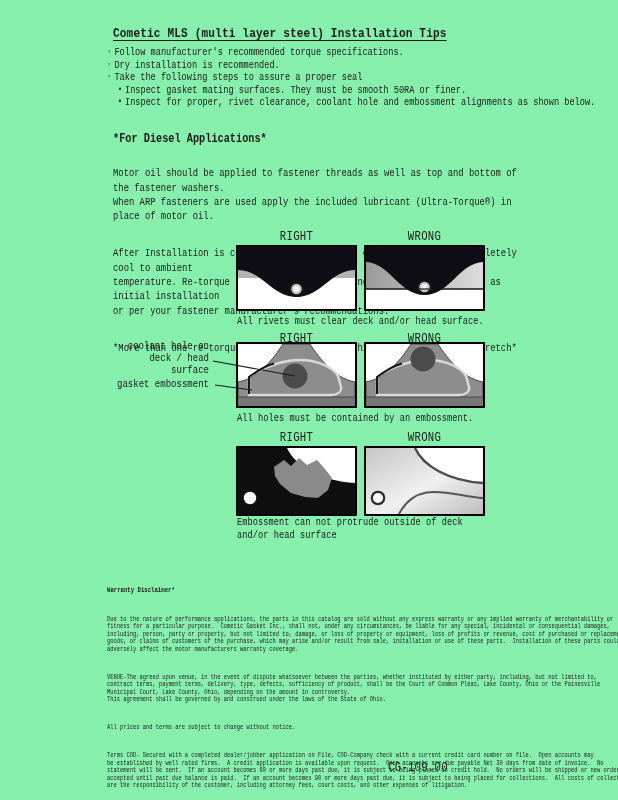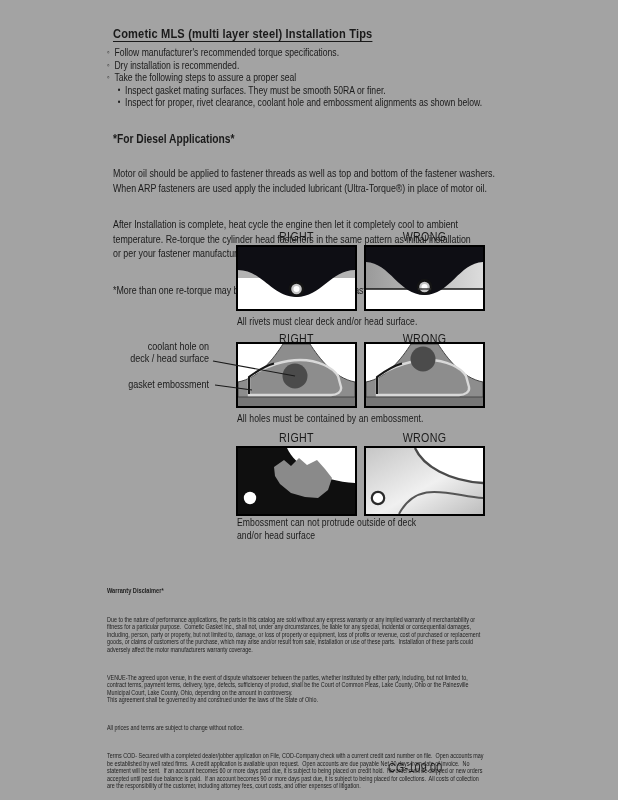--- a/index.html
+++ b/index.html
@@ -1,17 +1,17 @@
 <!DOCTYPE html>
 <html><head>
 <meta charset="utf-8">
 <style>
   html,body{margin:0;padding:0;background:#e8e8e8}
-  #page{position:relative;width:618px;height:800px;background:#a3a3a3;overflow:hidden;
-        font-family:Liberation Sans, sans-serif;color:#1a1a1a}
+  #page{position:relative;width:618px;height:800px;background:#86efac;overflow:hidden;
+        font-family:Liberation Mono, monospace;color:#1a1a1a}
   .abs{position:absolute}
   
   .cx{transform:scaleX(.82);transform-origin:0 0}
   .cx-c{transform:scaleX(.82);transform-origin:50% 0}
   .cx-r{transform:scaleX(.82);transform-origin:100% 0}
 
   .title{left:113px;top:26px;font-size:13.5px;font-weight:bold;letter-spacing:.2px;
          text-decoration:underline;text-underline-offset:3px;white-space:nowrap}
 
   .bullets{left:107px;top:46px;font-size:10.5px;line-height:12.6px;white-space:nowrap}

